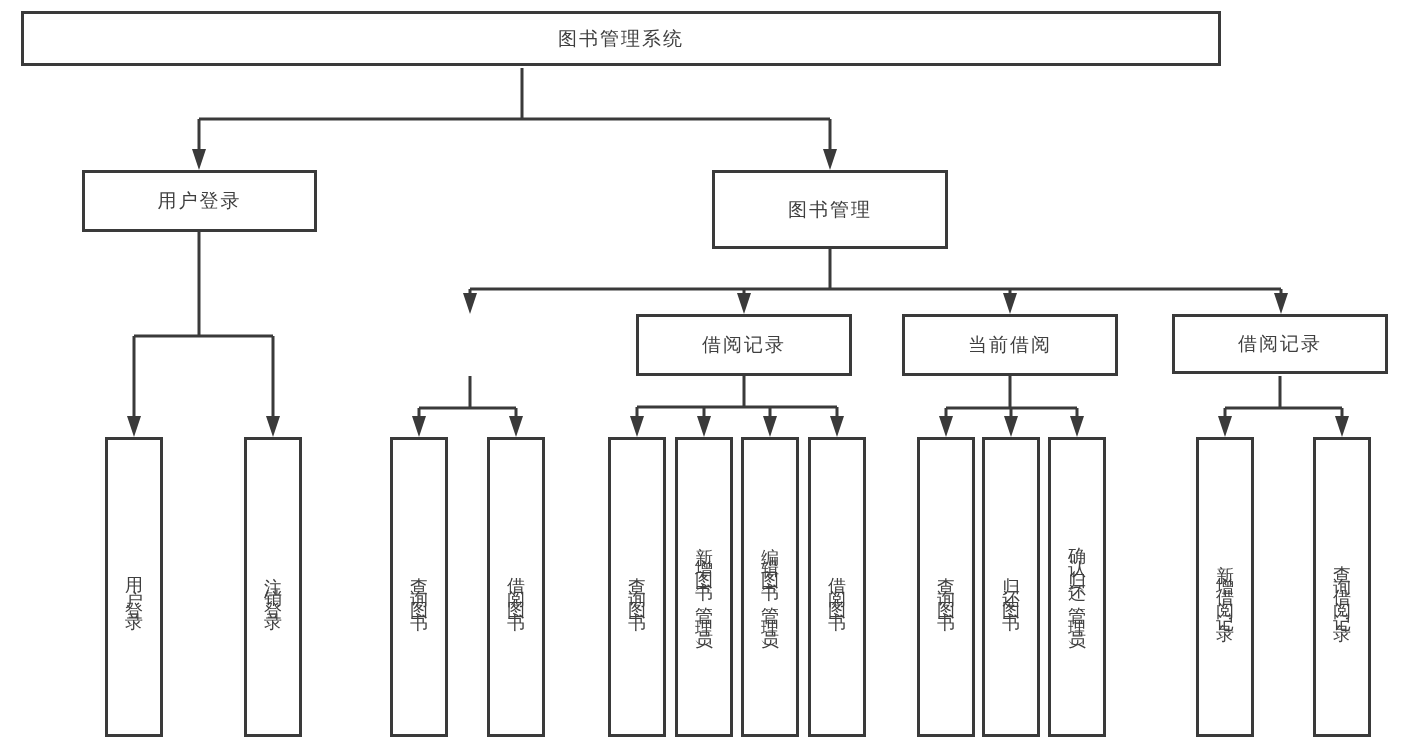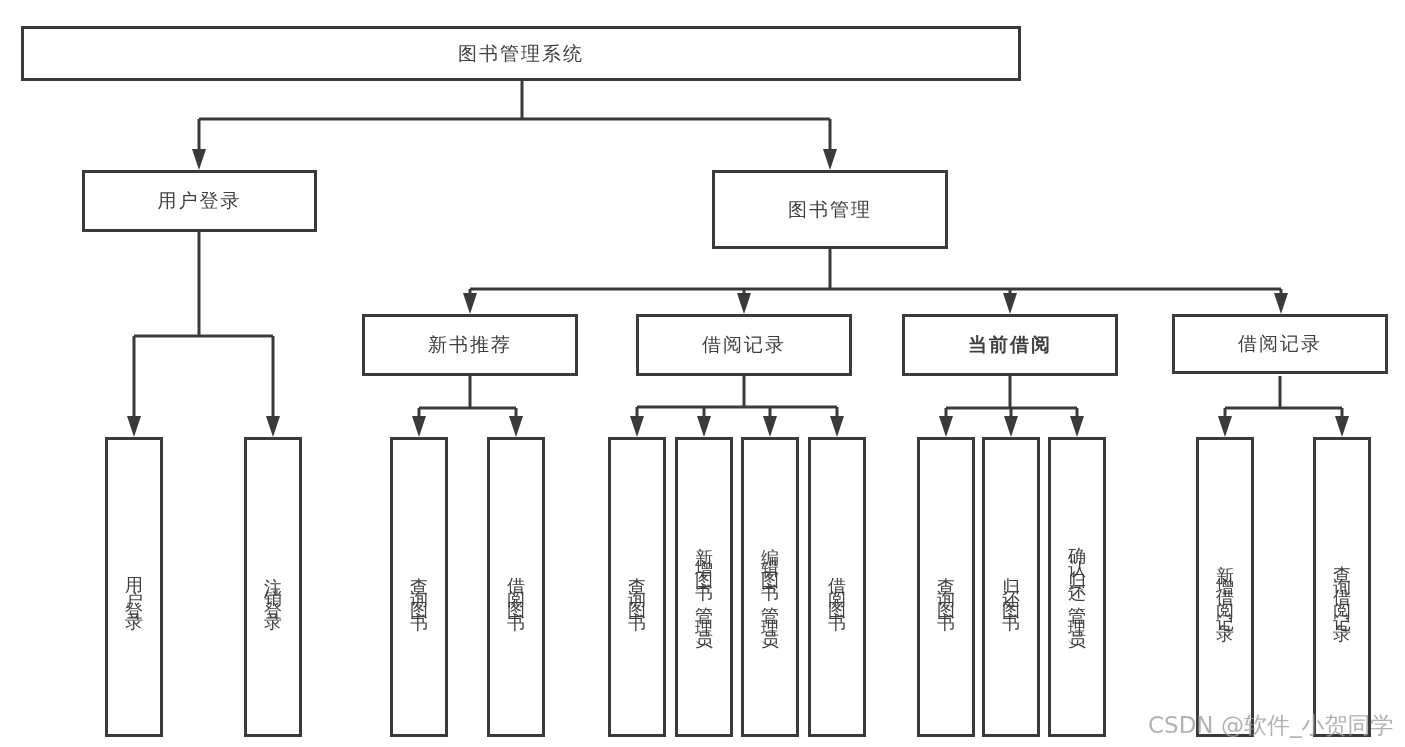--- a/index.html
+++ b/index.html
@@ -79,38 +79,35 @@
       <polygon points="763,416 777,416 770,437"></polygon>
       <polygon points="830,416 844,416 837,437"></polygon>
       <polygon points="939,416 953,416 946,437"></polygon>
       <polygon points="1004,416 1018,416 1011,437"></polygon>
       <polygon points="1070,416 1084,416 1077,437"></polygon>
       <polygon points="1218,416 1232,416 1225,437"></polygon>
       <polygon points="1335,416 1349,416 1342,437"></polygon>
     </g>
   </svg>
 
-  <div class="node hnode" style="left:21px;top:26px;width:1000px;height:55px;">
+  <div class="node hnode" style="left:21px;top:11px;width:1200px;height:55px;">
     <span>图书管理系统</span>
   </div>
 
   <div class="node hnode" style="left:82px;top:170px;width:235px;height:62px;">
     <span>用户登录</span>
   </div>
   <div class="node hnode" style="left:712px;top:170px;width:236px;height:79px;">
     <span>图书管理</span>
   </div>
 
-  <div class="node hnode" style="left:362px;top:314px;width:216px;height:62px;">
-    <span>新书推荐</span>
-  </div>
   <div class="node hnode" style="left:636px;top:314px;width:216px;height:62px;">
     <span>借阅记录</span>
   </div>
-  <div class="node hnode" style="left:902px;top:314px;width:216px;height:62px;font-weight:bold;">
+  <div class="node hnode" style="left:902px;top:314px;width:216px;height:62px;">
     <span>当前借阅</span>
   </div>
   <div class="node hnode" style="left:1172px;top:314px;width:216px;height:60px;">
     <span>借阅记录</span>
   </div>
 
   <div class="node leaf" style="left:105px;top:437px;width:58px;height:300px;">
     <span class="vtext">用户登录</span>
   </div>
   <div class="node leaf" style="left:244px;top:437px;width:58px;height:300px;">
@@ -147,15 +144,14 @@
     <span class="vtext">确认归还（管理员）</span>
   </div>
 
   <div class="node leaf" style="left:1196px;top:437px;width:58px;height:300px;">
     <span class="vtext">新增借阅记录</span>
   </div>
   <div class="node leaf" style="left:1313px;top:437px;width:58px;height:300px;">
     <span class="vtext">查询借阅记录</span>
   </div>
 
-  <div id="watermark">CSDN @软件_小贺同学</div>
 
 </div>
 
 </body></html>

